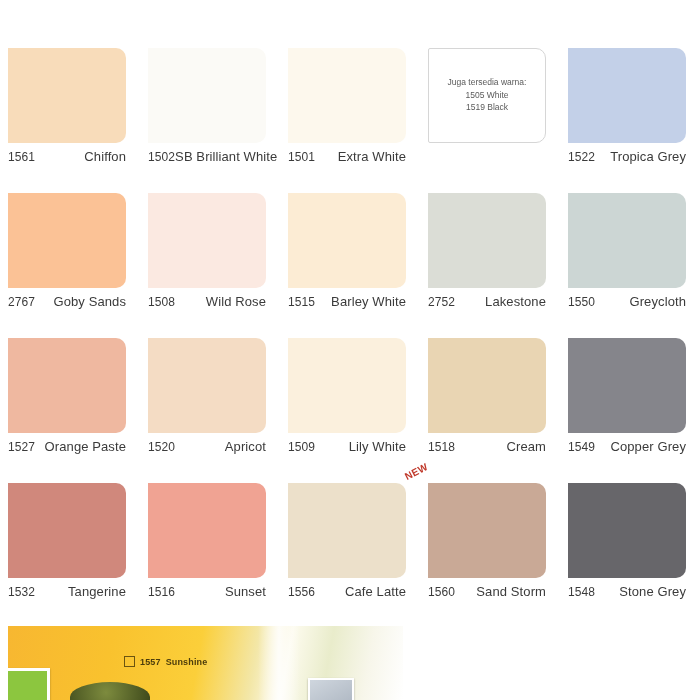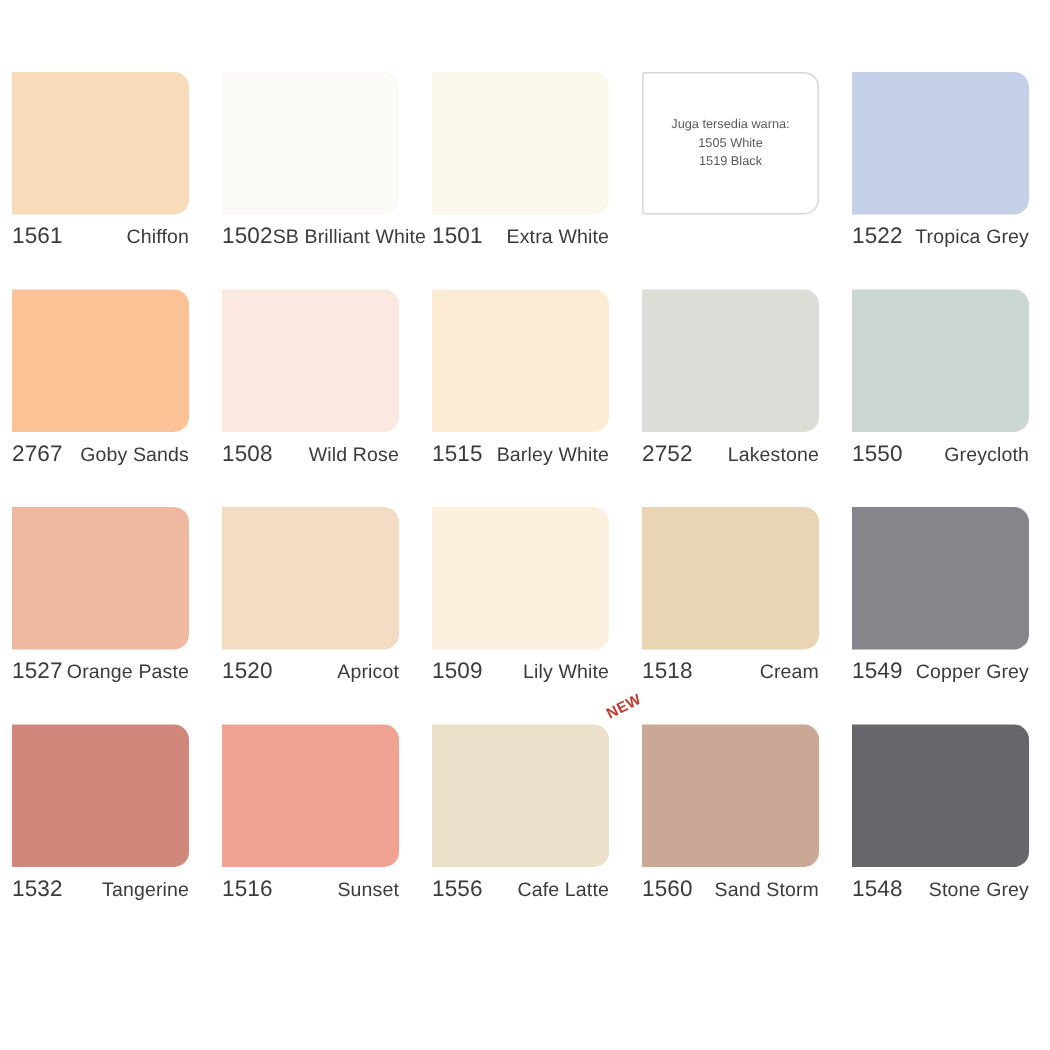--- a/index.html
+++ b/index.html
@@ -56,21 +56,21 @@
   }
   .label-row {
     position: absolute;
     left: 8px; top: 109px;
     width: 118px;
     display: flex;
     justify-content: space-between;
     align-items: baseline;
   }
   .code {
-    font-size: 15px;
+    font-size: 12px;
     color: #3b3b3b;
     letter-spacing: .1px;
   }
   .name {
     font-size: 13px;
     color: #3b3b3b;
     letter-spacing: .1px;
     white-space: nowrap;
   }
 
@@ -312,15 +312,27 @@
           <span class="name">Stone Grey</span>
         </div>
       </div>
     </div>
 
   <div class="new-badge">NEW</div>
 
   <div id="photo-strip">
 
 
+    <div class="photo yellow">
+      <div class="bg-yellow"></div>
+      <div class="frame-green" style="left:-4px; top:42px; width:46px; height:40px;"></div>
+      <div class="plant" style="left:62px; top:56px; width:80px; height:30px;"></div>
+      <div class="stripe-white" style="left:250px; width:42px;"></div>
+      <div class="pic-grey" style="left:300px; top:52px; width:46px; height:30px;"></div>
+      <div class="callout on-yellow" style="left:116px; top:30px;">
+        <span class="box"></span>
+        <span class="ctext">1557</span>
+        <span class="ctext">Sunshine</span>
+      </div>
+    </div>
 
   </div>
 </div>
 
 </body></html>

